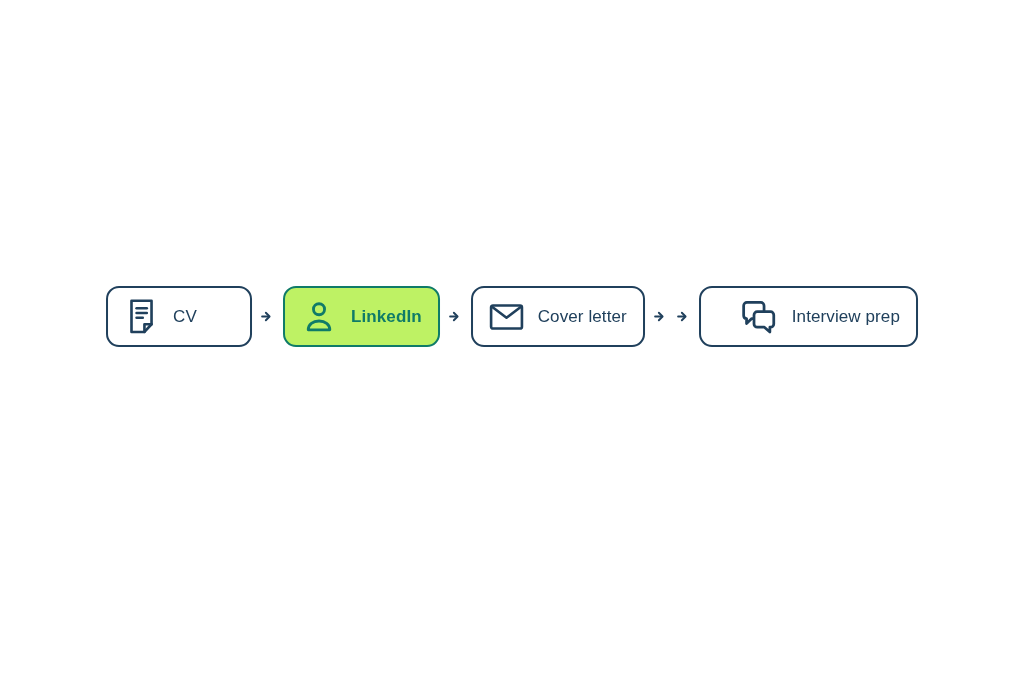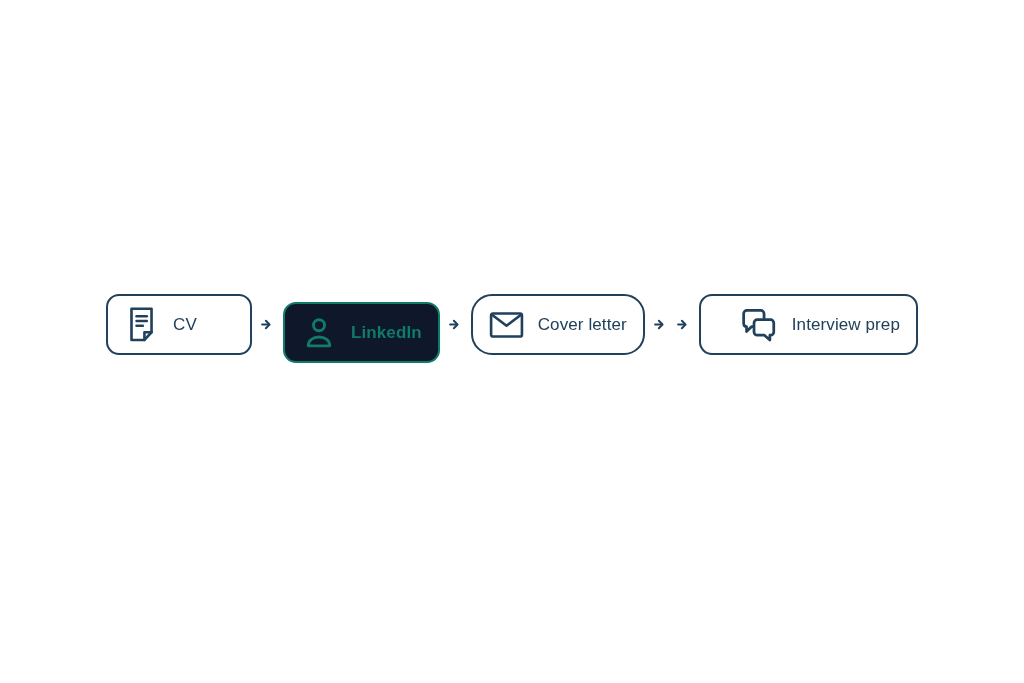--- a/index.html
+++ b/index.html
@@ -43,29 +43,28 @@
   }
   .step .icon {
     display: flex;
     align-items: center;
     justify-content: center;
     flex: 0 0 auto;
   }
   
   .step.s1 { min-width: 146px; }
   .step.s2 { min-width: 153px; }
-  .step.s3 { min-width: 155px; border-radius: 21px; }
+  .step.s3 { min-width: 155px; }
   .step.s4 { min-width: 156px; }
   .step.s5 { min-width: 170px; padding-left: 39px; }
 
   
   .step.active {
     border-color: #0f7b68;
-    background: #0f172a;
-    margin-top: 16px;
+    background: #bef264;
   }
   .step.active .label {
     color: #0f7b68;
     font-weight: bold;
   }
   
   .step.teal-outline {
     border-color: #1d8a70;
   }
   .step .label.wrap {

